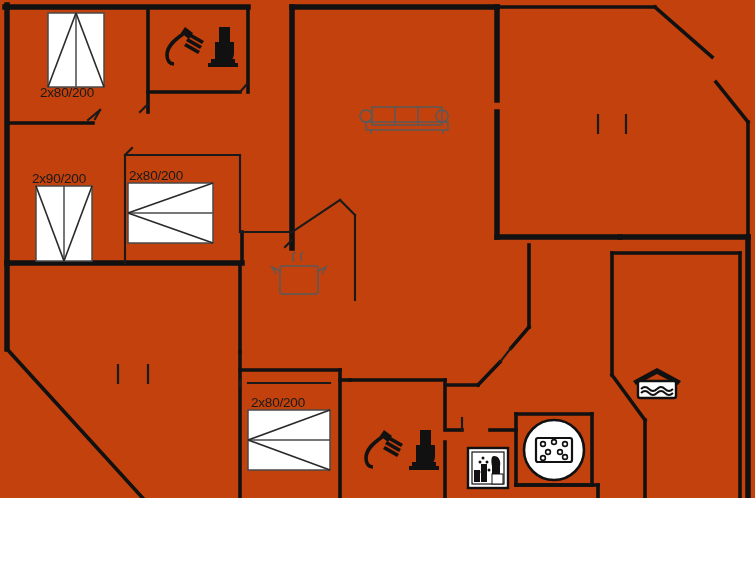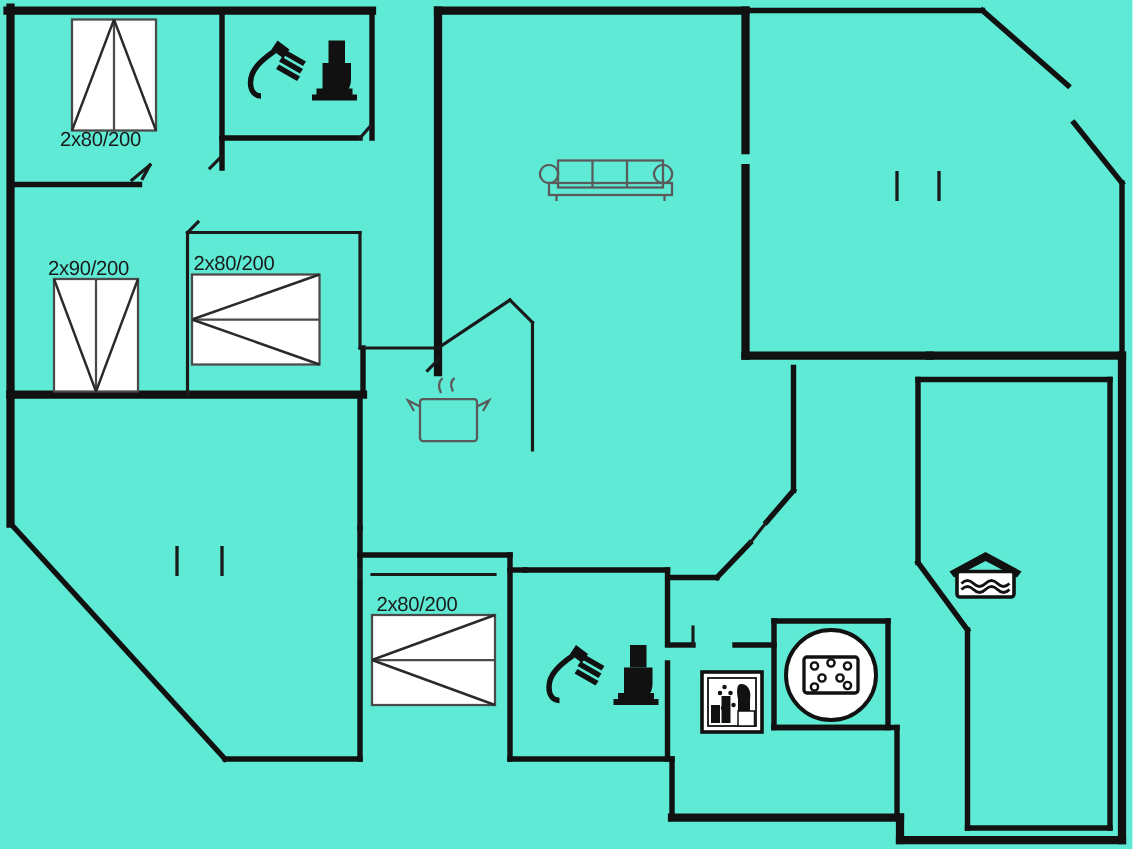--- a/index.html
+++ b/index.html
@@ -6,22 +6,22 @@
     margin: 0;
     padding: 0;
     background: #ffffff;
   }
   body {
     font-family: "Liberation Sans", sans-serif;
   }
   #floorplan-root {
     position: relative;
     width: 755px;
-    height: 566px;
-    background: #5eead4;
+    height: 498px;
+    background: #c2410c;
     overflow: hidden;
   }
   #floorplan-svg {
     display: block;
     width: 755px;
     height: 566px;
   }
   .wall-thick {
     stroke: #111111;
     stroke-width: 5.5;

